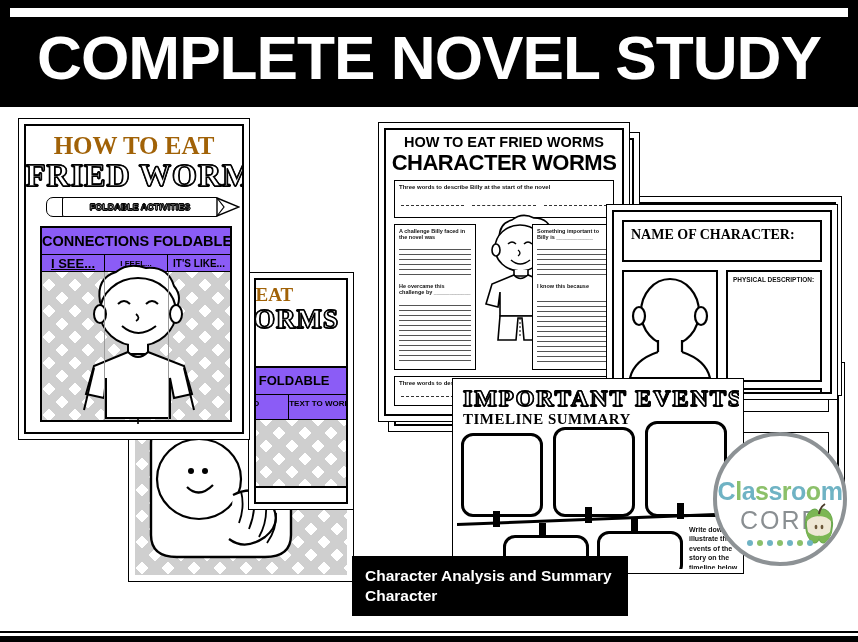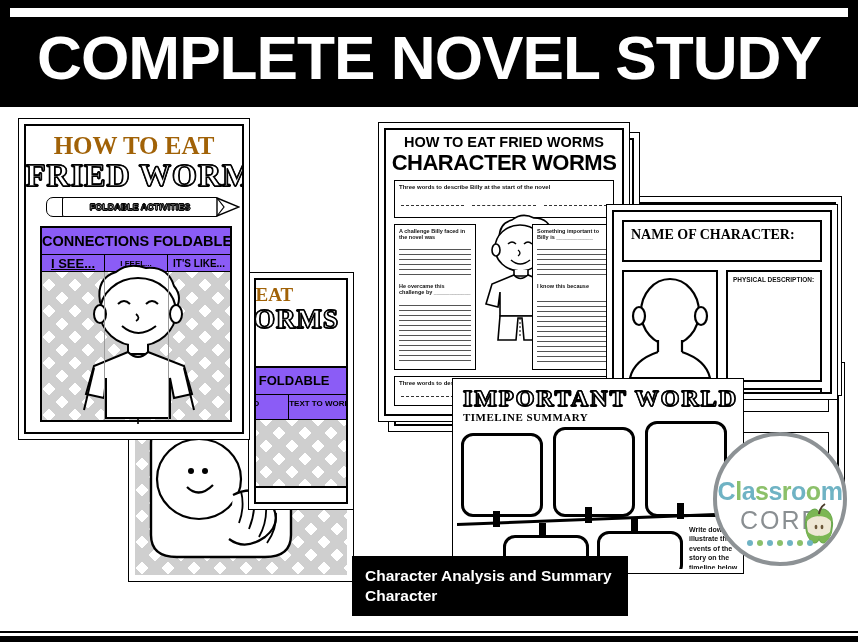--- a/index.html
+++ b/index.html
@@ -423,22 +423,22 @@
       <div class="box" style="position:absolute; left:112px; top:58px; right:8px; height:112px; border-width:2px;">
         <div class="panel-label nowrap" style="left:5px; top:4px; font-size:6.5px;">PHYSICAL DESCRIPTION:</div>
       </div>
       <div class="box" style="position:absolute; left:8px; top:176px; width:96px; height:26px; border-width:2px;"></div>
       <div class="box" style="position:absolute; left:112px; top:176px; right:8px; height:26px; border-width:2px;"></div>
     </div>
   </div>
 
   <div class="sheet" id="sheet-timeline">
     <div style="position:absolute; inset:4px; overflow:hidden;">
-      <div class="outline-type" style="position:absolute; left:6px; top:2px; font-size:24px; letter-spacing:2px; white-space:nowrap;">IMPORTANT WORLD</div>
-      <div class="serif-head" style="position:absolute; left:6px; top:28px; font-size:11px; letter-spacing:0.5px; white-space:nowrap;">TIMELINE SUMMARY</div>
+      <div class="outline-type" style="position:absolute; left:6px; top:2px; font-size:24px; letter-spacing:2px; white-space:nowrap;">IMPORTANT EVENTS</div>
+      <div class="serif-head" style="position:absolute; left:6px; top:28px; font-size:15px; letter-spacing:0.5px; white-space:nowrap;">TIMELINE SUMMARY</div>
 
       <div style="position:absolute; left:4px; top:50px; width:82px; height:84px; border:3px solid #000; border-radius:12px; background:#fff;"></div>
       <div style="position:absolute; left:96px; top:44px; width:82px; height:90px; border:3px solid #000; border-radius:12px; background:#fff;"></div>
       <div style="position:absolute; left:188px; top:38px; width:82px; height:96px; border:3px solid #000; border-radius:12px; background:#fff;"></div>
 
       <div style="position:absolute; left:0; top:140px; width:272px; height:3px; background:#000; transform:rotate(-2.2deg); transform-origin:left center;"></div>
 
       <div style="position:absolute; left:36px; top:128px; width:7px; height:16px; background:#000;"></div>
       <div style="position:absolute; left:128px; top:124px; width:7px; height:16px; background:#000;"></div>
       <div style="position:absolute; left:220px; top:120px; width:7px; height:16px; background:#000;"></div>

